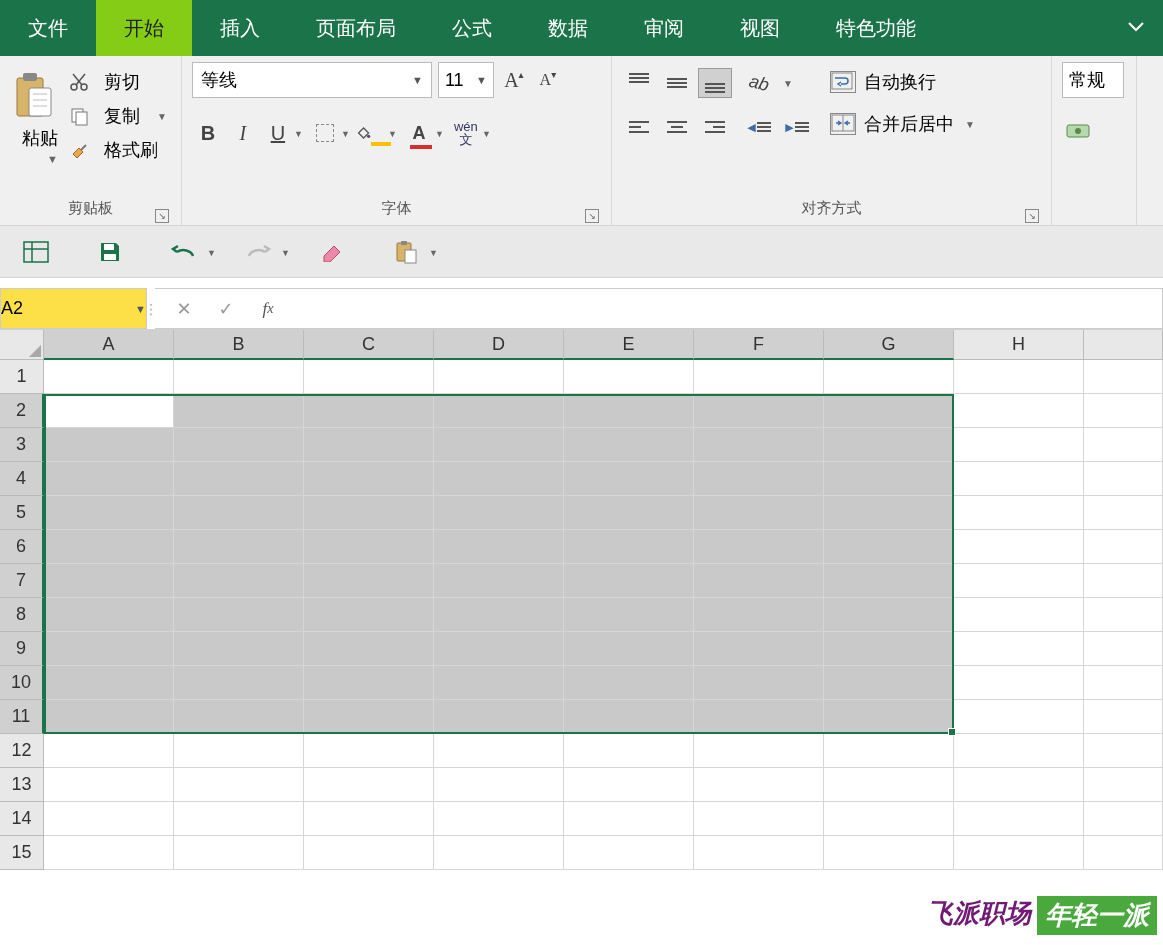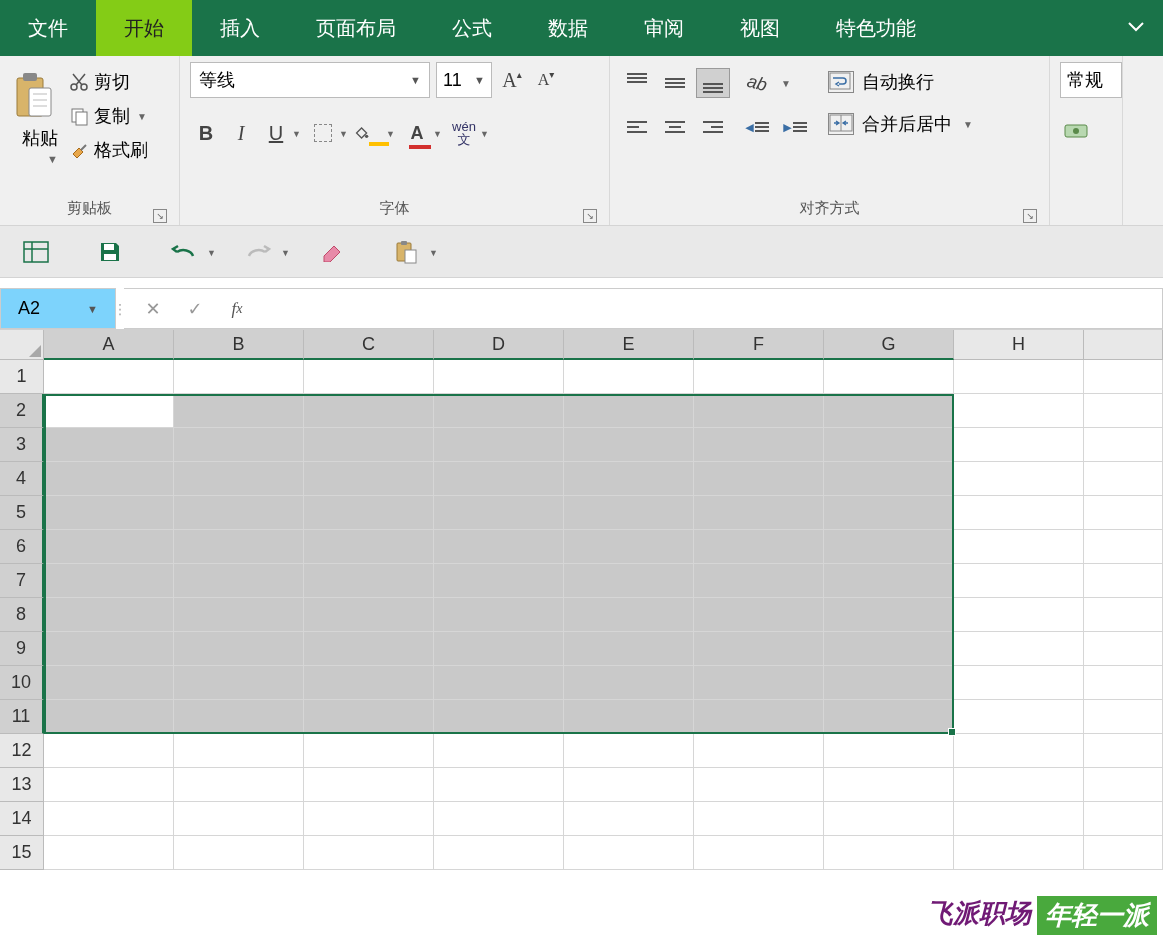--- a/index.html
+++ b/index.html
@@ -18,21 +18,21 @@
 .group-label { height: 26px; text-align: center; font-size: 15px; color: #555; position: relative; }
 .group-launcher { position: absolute; right: 2px; bottom: 2px; width: 14px; height: 14px; border: 1px solid #888; font-size: 9px; color: #666; display: flex; align-items: center; justify-content: center; }
 
 
 .clip-left { display: flex; flex-direction: column; align-items: flex-end; padding: 6px 6px 0 0; }
 .paste-icon { width: 48px; height: 54px; display: flex; align-items: center; justify-content: center; }
 .paste-icon svg { width: 42px; height: 50px; }
 .paste-label { font-size: 18px; margin-top: 4px; }
 .paste-arrow { font-size: 11px; color: #666; margin-top: 3px; }
 .clip-right { display: flex; flex-direction: column; gap: 6px; padding-top: 6px; }
-.clip-btn { display: flex; align-items: center; gap: 4px; font-size: 18px; padding: 2px 4px; }
+.clip-btn { display: flex; align-items: center; gap: 14px; font-size: 18px; padding: 2px 4px; }
 .clip-btn .ic { width: 22px; height: 22px; display: flex; align-items: center; justify-content: center; }
 .small-arrow { font-size: 10px; color: #666; margin-left: 3px; }
 
 
 .font-top { display: flex; gap: 6px; align-items: center; margin-bottom: 18px; }
 .font-name { width: 240px; height: 36px; border: 1px solid #bbb; background: #fff; display: flex; align-items: center; padding: 0 8px; font-size: 18px; }
 .font-name .dd { margin-left: auto; font-size: 11px; color: #555; }
 .font-size { width: 56px; height: 36px; border: 1px solid #bbb; background: #fff; display: flex; align-items: center; padding: 0 6px; font-size: 18px; }
 .font-size .dd { margin-left: auto; font-size: 11px; color: #555; }
 .fsbtn { width: 28px; height: 32px; display: flex; align-items: center; justify-content: center; font-size: 20px; color: #444; font-family: serif; }
@@ -69,32 +69,32 @@
 .orient-ic { font-style: italic; font-size: 18px; color: #444; transform: rotate(15deg); display: inline-block; }
 .indent-ic { display: flex; align-items: center; gap: 1px; }
 .indent-ic .bar { width: 14px; display: flex; flex-direction: column; gap: 2px; }
 .indent-ic .bar span { height: 2px; background: #555; }
 .indent-ic .arr { font-size: 11px; color: #3a6ea5; }
 .align-right { display: flex; flex-direction: column; gap: 14px; padding-top: 6px; }
 .wrap-btn { display: flex; align-items: center; gap: 8px; font-size: 18px; padding: 2px 6px; }
 .wrap-btn .ic { width: 26px; height: 22px; border: 1px solid #888; position: relative; }
 
 
-.num-group { padding-right: 0; min-width: 70px; }
+.num-group { padding-right: 12px; min-width: 70px; }
 .num-sel { width: 62px; height: 36px; border: 1px solid #bbb; background: #fff; display: flex; align-items: center; padding: 0 6px; font-size: 18px; overflow: hidden; }
 .num-btn { width: 32px; height: 30px; display: flex; align-items: center; justify-content: center; margin-top: 18px; }
 
 
 .qat { height: 52px; background: #e9e9e9; border-bottom: 1px solid #d4d4d4; display: flex; align-items: center; gap: 38px; padding: 0 18px; }
 .qbtn { width: 36px; height: 32px; display: flex; align-items: center; justify-content: center; color: #1a7349; font-size: 22px; position: relative; }
 .qbtn .dd { font-size: 9px; color: #666; position: absolute; right: -14px; top: 12px; }
 
 
 .fbar { height: 42px; border-bottom: 1px solid #d0d0d0; display: flex; align-items: stretch; background: #fff; margin-top: 10px; }
-.namebox { width: 116px; border: 1px solid #ccc; display: flex; align-items: center; padding: 0 17px; font-size: 18px; background: #7dd3fc; }
+.namebox { width: 147px; border: 1px solid #ccc; display: flex; align-items: center; padding: 0 0; font-size: 18px; background: #fde047; }
 .namebox .dd { margin-left: auto; font-size: 11px; color: #555; }
 .fdivider { width: 8px; display: flex; align-items: center; justify-content: center; color: #aaa; }
 .fbtns { display: flex; align-items: center; gap: 8px; padding: 0 12px; border-top: 1px solid #ccc; border-bottom: 1px solid #ccc; }
 .fb { width: 34px; height: 30px; display: flex; align-items: center; justify-content: center; color: #999; font-size: 18px; }
 .fb.fx { font-style: italic; font-family: serif; color: #555; font-size: 17px; }
 .formula-input { flex: 1; border: 1px solid #ccc; border-left: none; }
 
 
 .sheet { position: relative; }
 .hdr-row { display: flex; height: 30px; background: #e8e8e8; }

